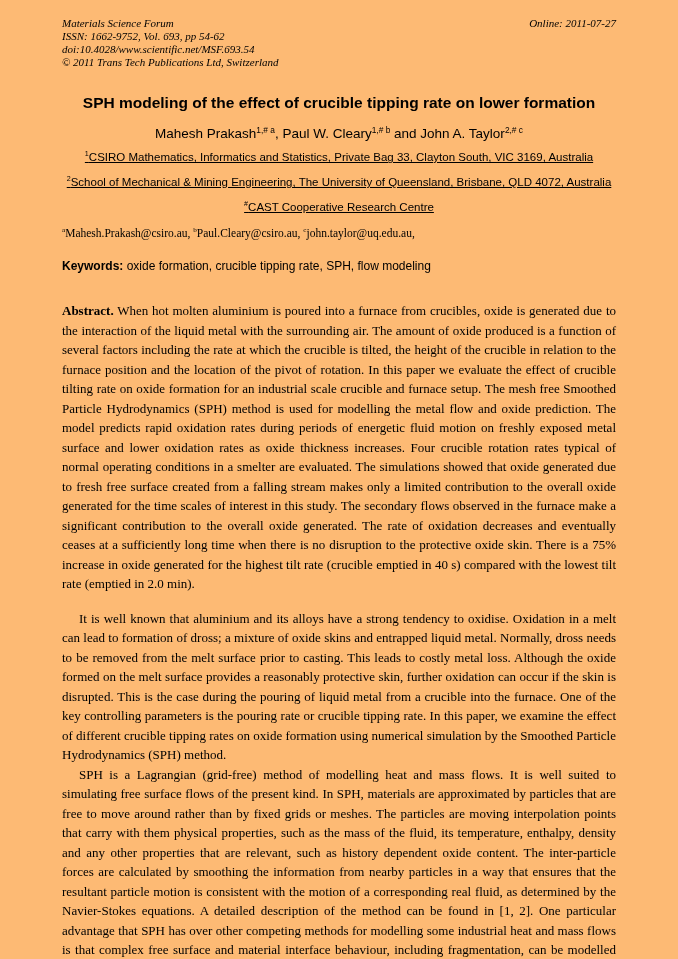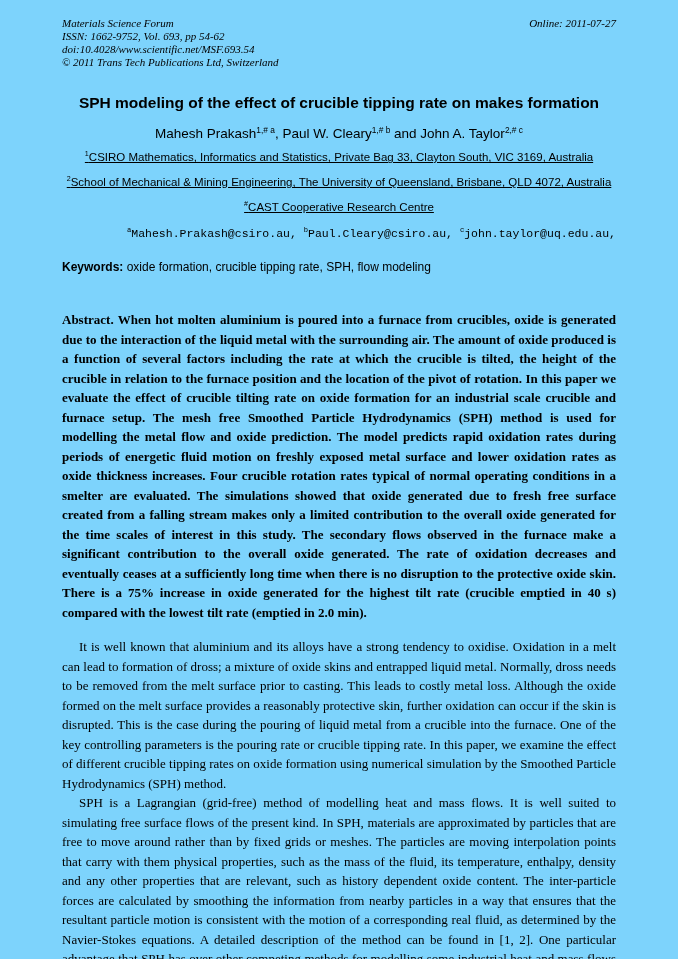--- a/index.html
+++ b/index.html
@@ -6,21 +6,21 @@
     margin: 0;
     padding: 0;
     background: #ffffff;
   }
   .page {
     position: relative;
     width: 678px;
     height: 959px;
     box-sizing: border-box;
     padding: 17px 62px 0 62px;
-    background: #7dd3fc;
+    background: #fdba74;
     color: #000000;
     font-family: "Liberation Serif", serif;
     overflow: hidden;
   }
   
   .pub-header {
     display: flex;
     justify-content: space-between;
     align-items: flex-start;
     font-style: italic;
@@ -54,42 +54,42 @@
   .affil {
     font-family: "Liberation Sans", sans-serif;
     font-size: 11.5px;
     line-height: 1.35;
     text-align: center;
     margin: 9px auto 0 auto;
     max-width: 548px;
     text-decoration: underline;
   }
   .emails {
-    font-family: Liberation Mono, monospace;
+    font-family: Liberation Serif, serif;
     font-size: 11.5px;
-    text-align: right;
+    text-align: left;
     margin: 12px 0 0 0;
   }
   .keywords {
     font-family: "Liberation Sans", sans-serif;
     font-size: 12px;
     text-align: left;
     margin: 20px 0 0 0;
   }
   .keywords b { font-weight: bold; }
 
   
   .body-par {
     font-family: "Liberation Serif", serif;
     font-size: 13px;
     line-height: 19.5px;
     text-align: justify;
     margin: 0;
   }
-  .abstract-par { margin-top: 36px; font-weight: bold; }
+  .abstract-par { margin-top: 28px; }
   .section-heading {
     font-family: "Liberation Serif", serif;
     font-weight: bold;
     font-size: 13px;
     margin: 22px 0 0 0;
   }
   .indent { text-indent: 17px; }
   .first-body { margin-top: 15px; }
 </style>
 </head>
@@ -100,21 +100,21 @@
   <header class="pub-header">
     <div class="pub-left">
       <div>Materials Science Forum</div>
       <div>ISSN: 1662-9752, Vol. 693, pp 54-62</div>
       <div>doi:10.4028/www.scientific.net/MSF.693.54</div>
       <div>© 2011 Trans Tech Publications Ltd, Switzerland</div>
     </div>
     <div class="pub-right">Online: 2011-07-27</div>
   </header>
 
-  <h1 class="paper-title">SPH modeling of the effect of crucible tipping rate on makes formation</h1>
+  <h1 class="paper-title">SPH modeling of the effect of crucible tipping rate on lower formation</h1>
 
   <p class="authors"><span>Mahesh Prakash</span><sup>1,# a</sup><span>, </span><span>Paul W. Cleary</span><sup>1,# b</sup><span> and </span><span>John A. Taylor</span><sup>2,# c</sup></p>
 
   <p class="affil"><sup>1</sup><span>CSIRO Mathematics, Informatics and Statistics, Private Bag 33, Clayton South, VIC 3169, Australia</span></p>
 
   <p class="affil"><sup>2</sup><span>School of Mechanical &amp; Mining Engineering, The University of Queensland, Brisbane, QLD 4072, Australia</span></p>
 
   <p class="affil"><sup>#</sup><span>CAST Cooperative Research Centre</span></p>
 
   <p class="emails"><sup>a</sup><span>Mahesh.Prakash@csiro.au, </span><sup>b</sup><span>Paul.Cleary@csiro.au, </span><sup>c</sup><span>john.taylor@uq.edu.au,</span></p>

